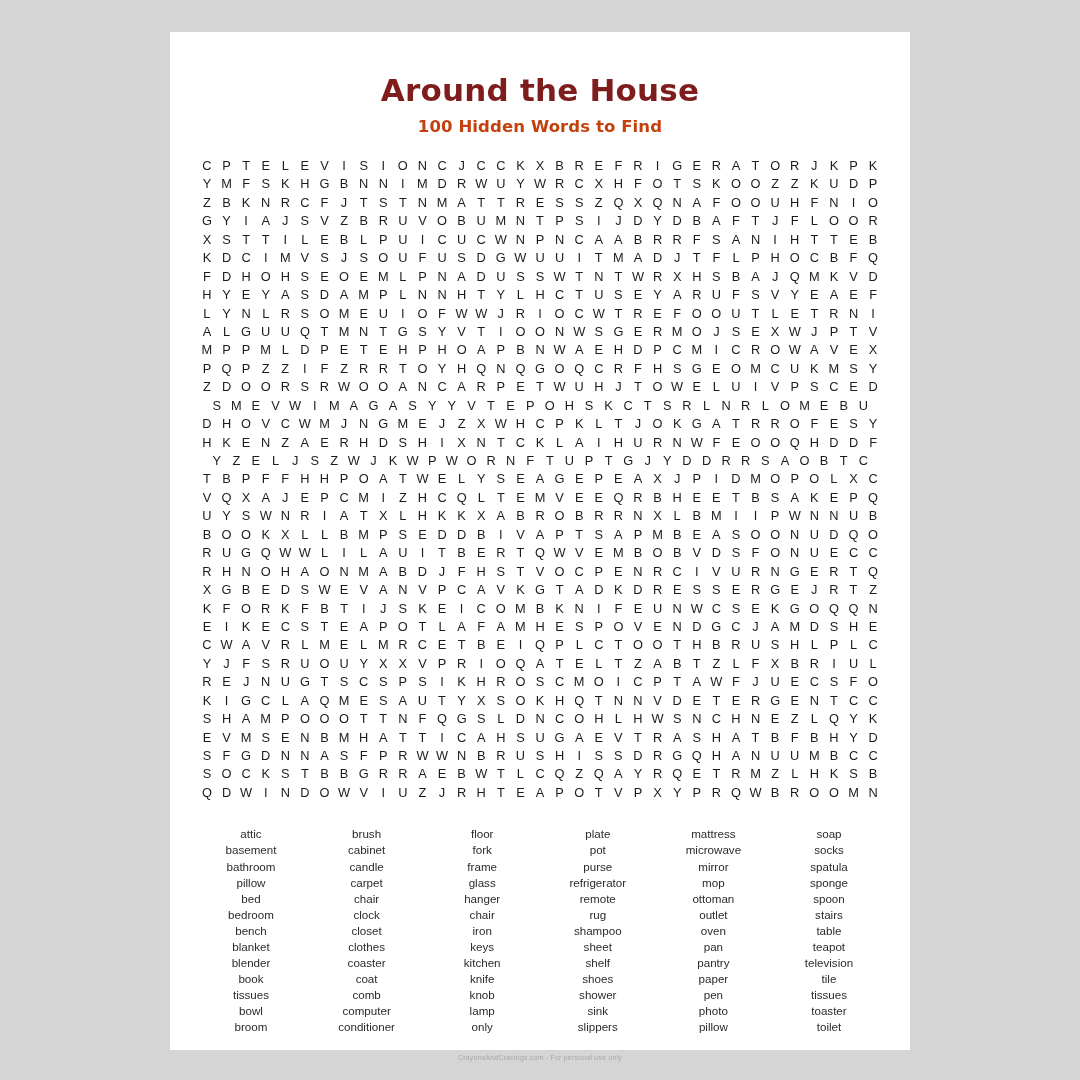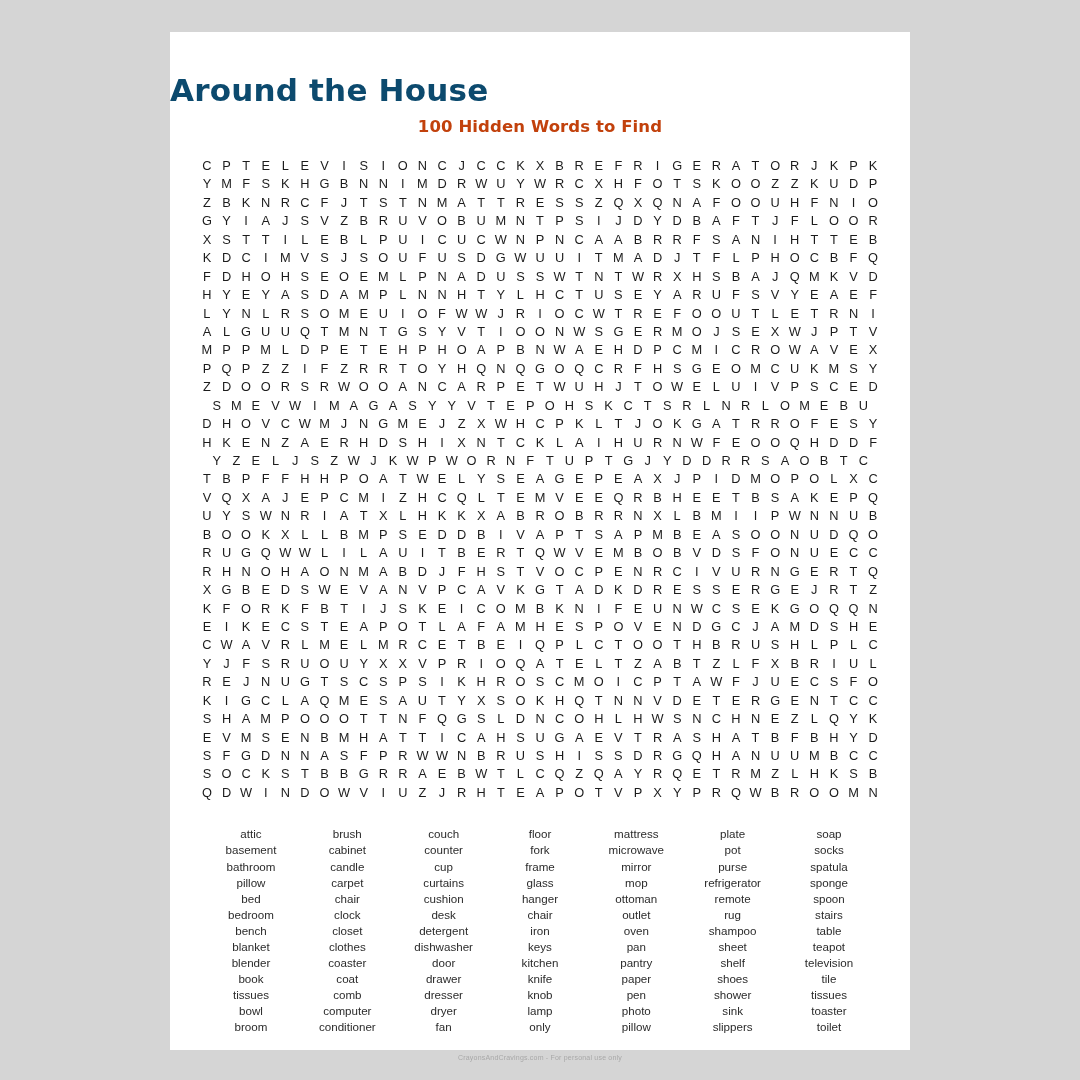--- a/index.html
+++ b/index.html
@@ -25,25 +25,26 @@
   .page-sheet {
     position: absolute;
     left: 15px;
     top: 17px;
     width: 740px;
     height: 1018px;
     background: #ffffff;
     box-sizing: border-box;
   }
   .title {
+    text-align: center;
     font-family: "DejaVu Sans", sans-serif;
     font-weight: bold;
     font-size: 31px;
     letter-spacing: 0.2px;
-    color: #0c4a6e;
+    color: #7f1d1d;
     margin-top: 40px;
   }
   .subtitle {
     text-align: center;
     font-family: "DejaVu Sans", sans-serif;
     font-weight: bold;
     font-size: 16.5px;
     color: #c2410c;
     margin-top: 9px;
     letter-spacing: 0.1px;
@@ -1422,80 +1423,65 @@
           <div class="word">clock</div>
           <div class="word">closet</div>
           <div class="word">clothes</div>
           <div class="word">coaster</div>
           <div class="word">coat</div>
           <div class="word">comb</div>
           <div class="word">computer</div>
           <div class="word">conditioner</div>
         </div>
         <div class="word-col">
-          <div class="word">couch</div>
-          <div class="word">counter</div>
-          <div class="word">cup</div>
-          <div class="word">curtains</div>
-          <div class="word">cushion</div>
-          <div class="word">desk</div>
-          <div class="word">detergent</div>
-          <div class="word">dishwasher</div>
-          <div class="word">door</div>
-          <div class="word">drawer</div>
-          <div class="word">dresser</div>
-          <div class="word">dryer</div>
-          <div class="word">fan</div>
-        </div>
-        <div class="word-col">
           <div class="word">floor</div>
           <div class="word">fork</div>
           <div class="word">frame</div>
           <div class="word">glass</div>
           <div class="word">hanger</div>
           <div class="word">chair</div>
           <div class="word">iron</div>
           <div class="word">keys</div>
           <div class="word">kitchen</div>
           <div class="word">knife</div>
           <div class="word">knob</div>
           <div class="word">lamp</div>
           <div class="word">only</div>
+        </div>
+        <div class="word-col">
+          <div class="word">plate</div>
+          <div class="word">pot</div>
+          <div class="word">purse</div>
+          <div class="word">refrigerator</div>
+          <div class="word">remote</div>
+          <div class="word">rug</div>
+          <div class="word">shampoo</div>
+          <div class="word">sheet</div>
+          <div class="word">shelf</div>
+          <div class="word">shoes</div>
+          <div class="word">shower</div>
+          <div class="word">sink</div>
+          <div class="word">slippers</div>
         </div>
         <div class="word-col">
           <div class="word">mattress</div>
           <div class="word">microwave</div>
           <div class="word">mirror</div>
           <div class="word">mop</div>
           <div class="word">ottoman</div>
           <div class="word">outlet</div>
           <div class="word">oven</div>
           <div class="word">pan</div>
           <div class="word">pantry</div>
           <div class="word">paper</div>
           <div class="word">pen</div>
           <div class="word">photo</div>
           <div class="word">pillow</div>
         </div>
         <div class="word-col">
-          <div class="word">plate</div>
-          <div class="word">pot</div>
-          <div class="word">purse</div>
-          <div class="word">refrigerator</div>
-          <div class="word">remote</div>
-          <div class="word">rug</div>
-          <div class="word">shampoo</div>
-          <div class="word">sheet</div>
-          <div class="word">shelf</div>
-          <div class="word">shoes</div>
-          <div class="word">shower</div>
-          <div class="word">sink</div>
-          <div class="word">slippers</div>
-        </div>
-        <div class="word-col">
           <div class="word">soap</div>
           <div class="word">socks</div>
           <div class="word">spatula</div>
           <div class="word">sponge</div>
           <div class="word">spoon</div>
           <div class="word">stairs</div>
           <div class="word">table</div>
           <div class="word">teapot</div>
           <div class="word">television</div>
           <div class="word">tile</div>

